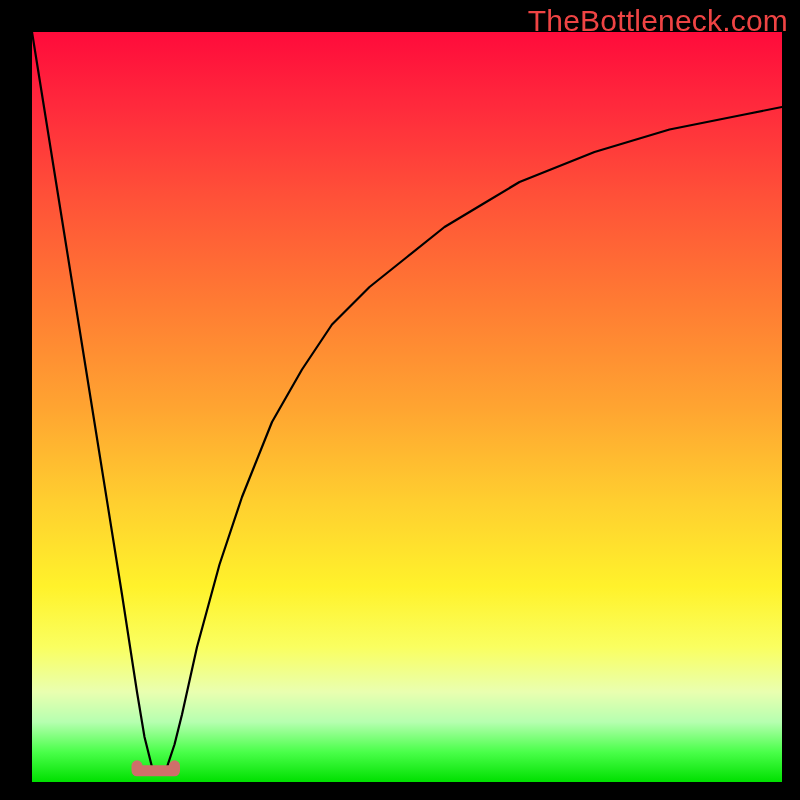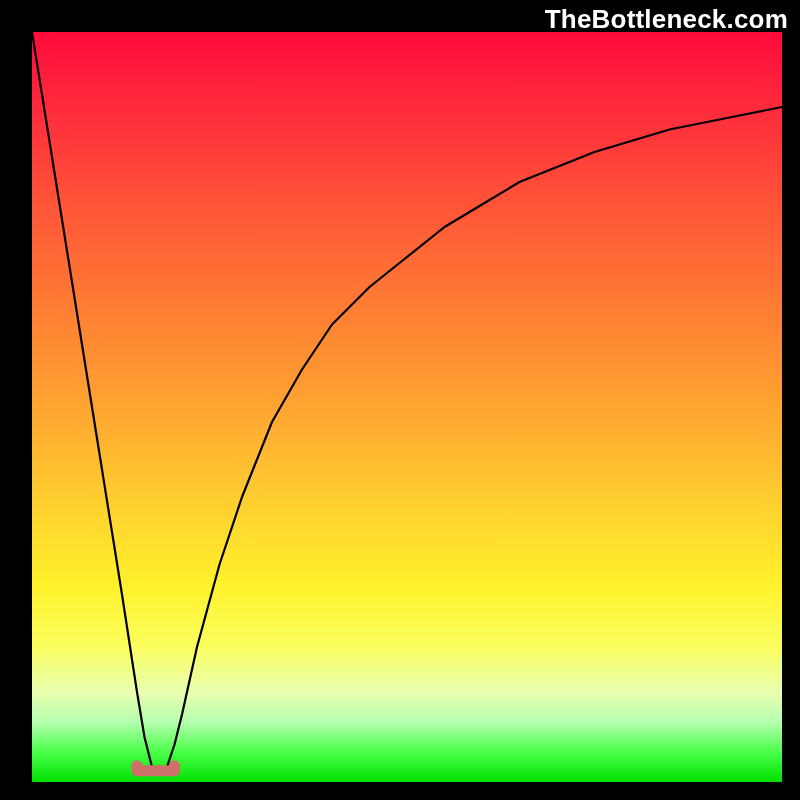--- a/index.html
+++ b/index.html
@@ -46,23 +46,23 @@
     position: absolute;
     left: 0;
     top: 0;
     width: 750px;
     height: 750px;
   }
   .watermark {
     position: absolute;
     top: 4px;
     right: 12px;
-    color: #ffffff;
-    font-size: 26px;
-    font-weight: 700;
+    color: #ef4444;
+    font-size: 30px;
+    font-weight: 400;
     letter-spacing: 0.2px;
     user-select: none;
   }
 </style>
 </head>
 <body>
 
 <div class="frame">
 
   <div class="watermark">TheBottleneck.com</div>

